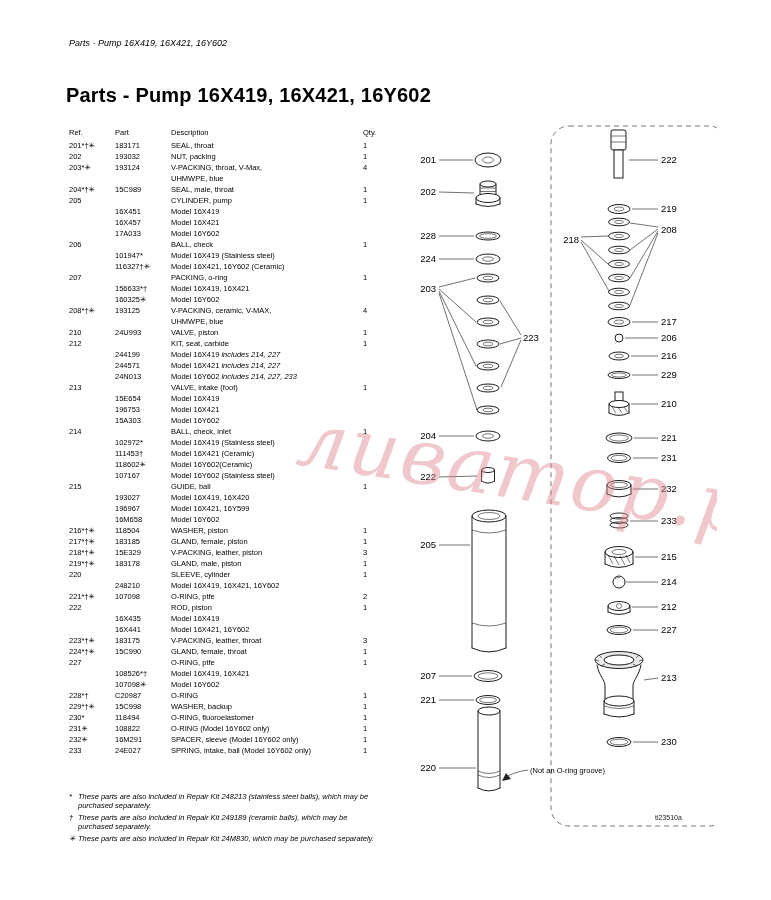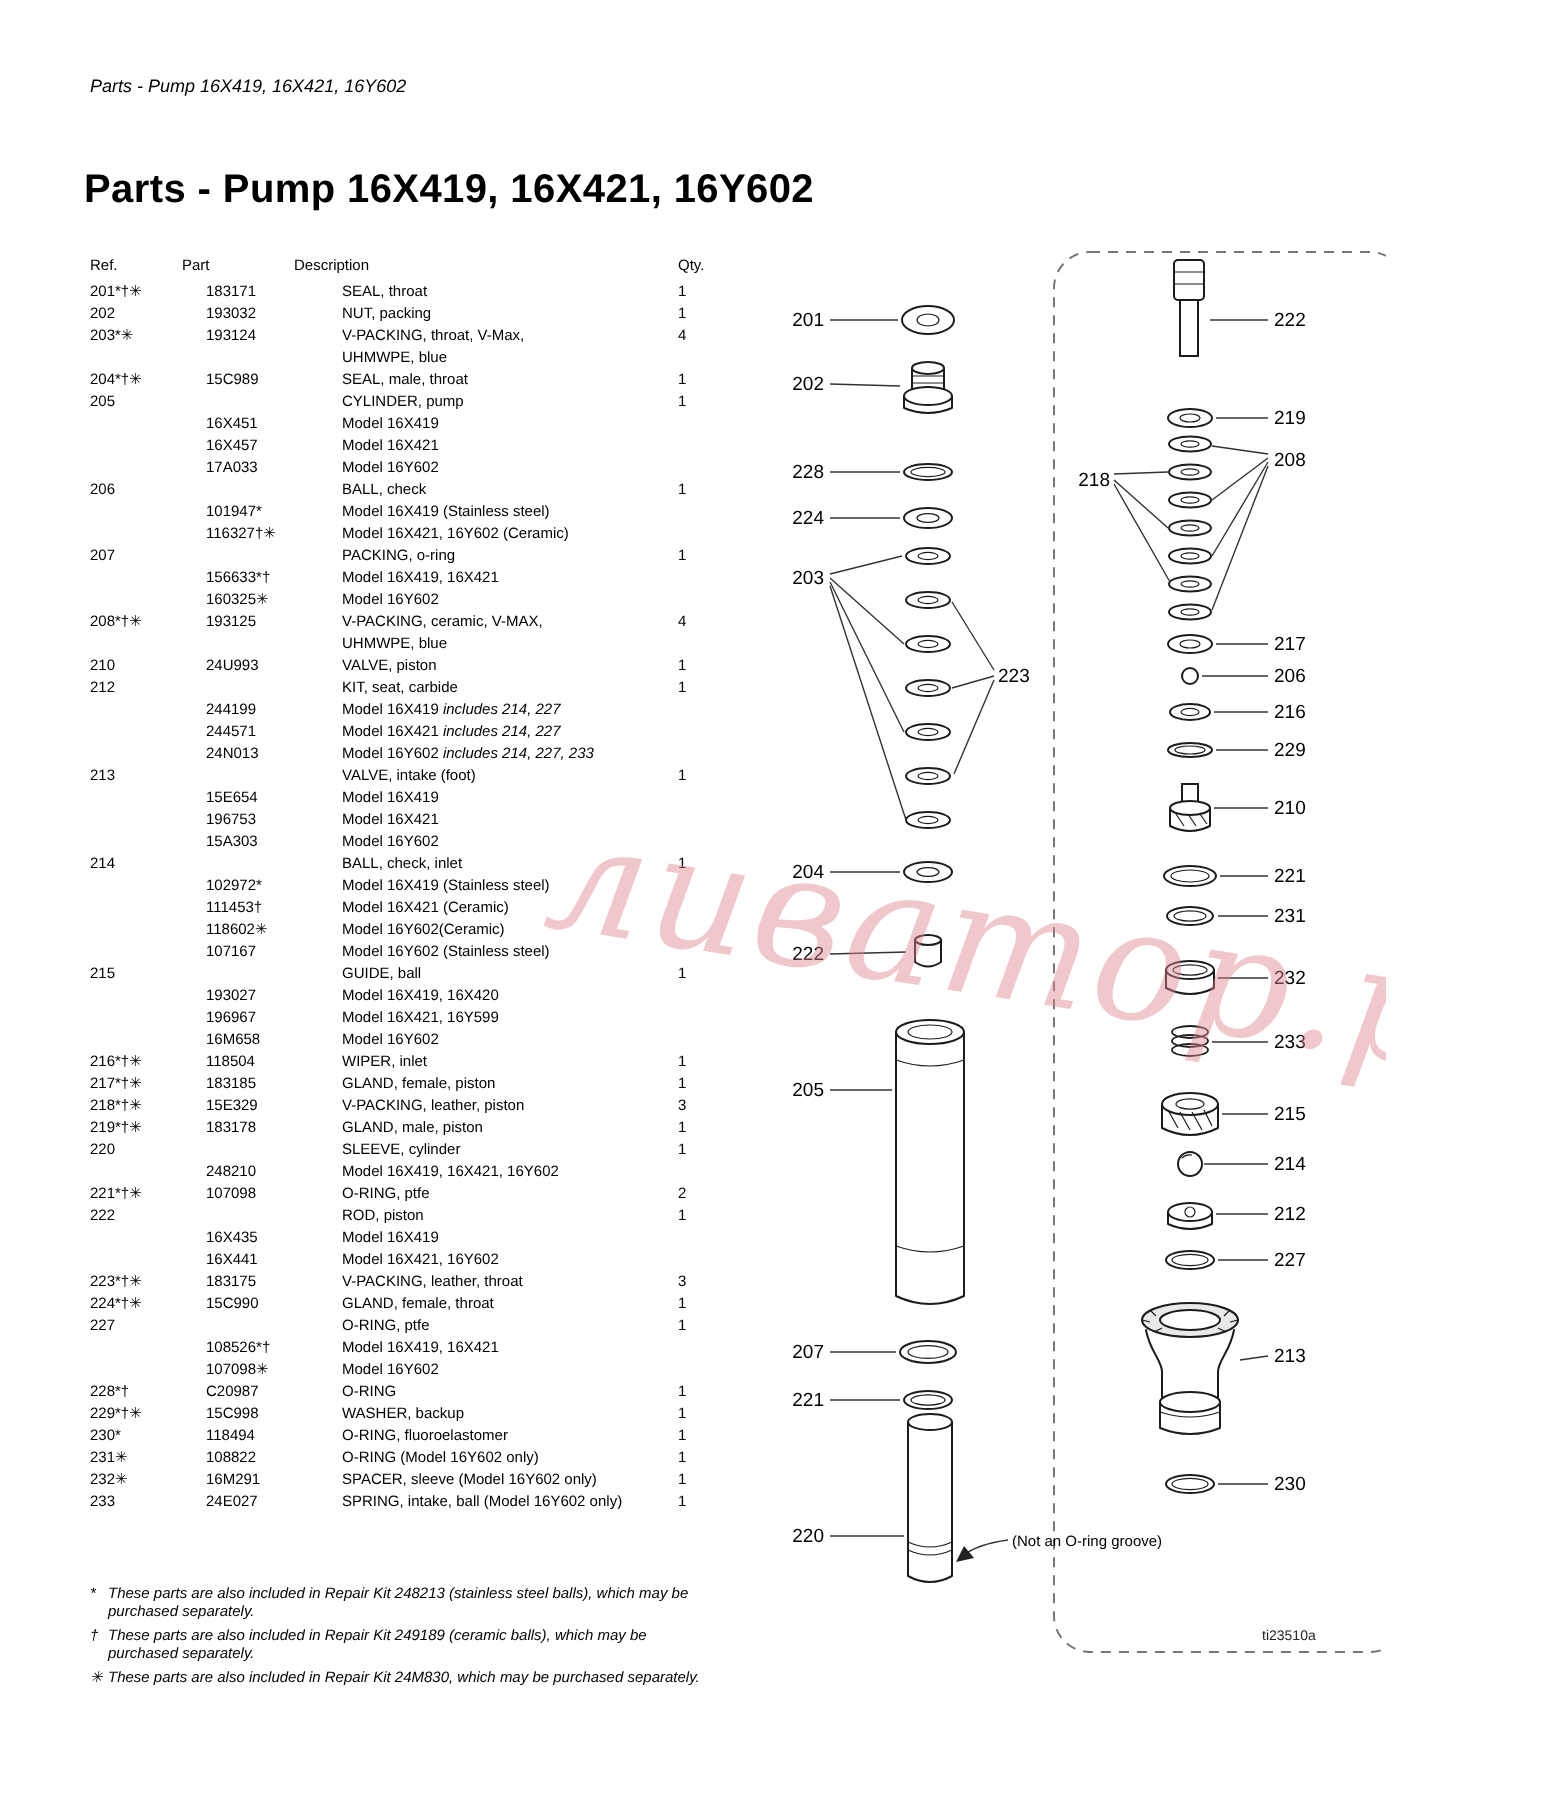--- a/index.html
+++ b/index.html
@@ -1,22 +1,22 @@
 <!DOCTYPE html>
 <html><head>
 <meta charset="utf-8">
 <style>
   html,body{margin:0;padding:0;background:#fff;}
   .page{position:relative;width:693px;height:900px;background:#ffffff;overflow:hidden;
-        font-family:"Liberation Sans",sans-serif;color:#000;}
+        font-family:"Liberation Sans",sans-serif;color:#000;margin-left:24px;}
   .running-header{position:absolute;left:45px;top:38px;font-size:9px;font-style:italic;}
   .title{position:absolute;left:42px;top:84px;margin:0;font-size:20px;font-weight:700;letter-spacing:.2px;}
   .parts-table{position:absolute;left:45px;top:127px;width:318px;font-size:7.5px;line-height:11px;}
   .thead{display:grid;grid-template-columns:46px 56px 1fr 24px;font-weight:400;margin-bottom:2px;}
-  .trow{display:grid;grid-template-columns:46px 56px 1fr 24px;gap:12px;}
+  .trow{display:grid;grid-template-columns:46px 56px 1fr 24px;}
   .c-qty{text-align:left;}
   .c-desc i{font-style:italic;}
   .footnotes{position:absolute;left:45px;top:792px;width:314px;font-size:7.5px;line-height:9px;font-style:italic;}
   .footnote{display:grid;grid-template-columns:9px 1fr;margin-bottom:3px;}
   .diagram{position:absolute;left:385px;top:120px;}
   svg .part{stroke:#1c1c1c;fill:#fff;stroke-width:1;}
   svg .part2{stroke:#1c1c1c;fill:#e9e9e9;stroke-width:1;}
   svg .ln{stroke:#1c1c1c;fill:none;stroke-width:1;stroke-linecap:round;}
   svg .thin{stroke:#1c1c1c;fill:none;stroke-width:.6;}
   svg .coil{stroke:#1c1c1c;fill:none;stroke-width:.9;}
@@ -251,21 +251,21 @@
         </div>
         <div class="trow">
           <span class="c-ref"></span>
           <span class="c-part">16M658</span>
           <span class="c-desc">Model 16Y602</span>
           <span class="c-qty"></span>
         </div>
         <div class="trow">
           <span class="c-ref">216*†✳</span>
           <span class="c-part">118504</span>
-          <span class="c-desc">WIPER, inlet</span>
+          <span class="c-desc">WASHER, piston</span>
           <span class="c-qty">1</span>
         </div>
         <div class="trow">
           <span class="c-ref">217*†✳</span>
           <span class="c-part">183185</span>
           <span class="c-desc">GLAND, female, piston</span>
           <span class="c-qty">1</span>
         </div>
         <div class="trow">
           <span class="c-ref">218*†✳</span>

